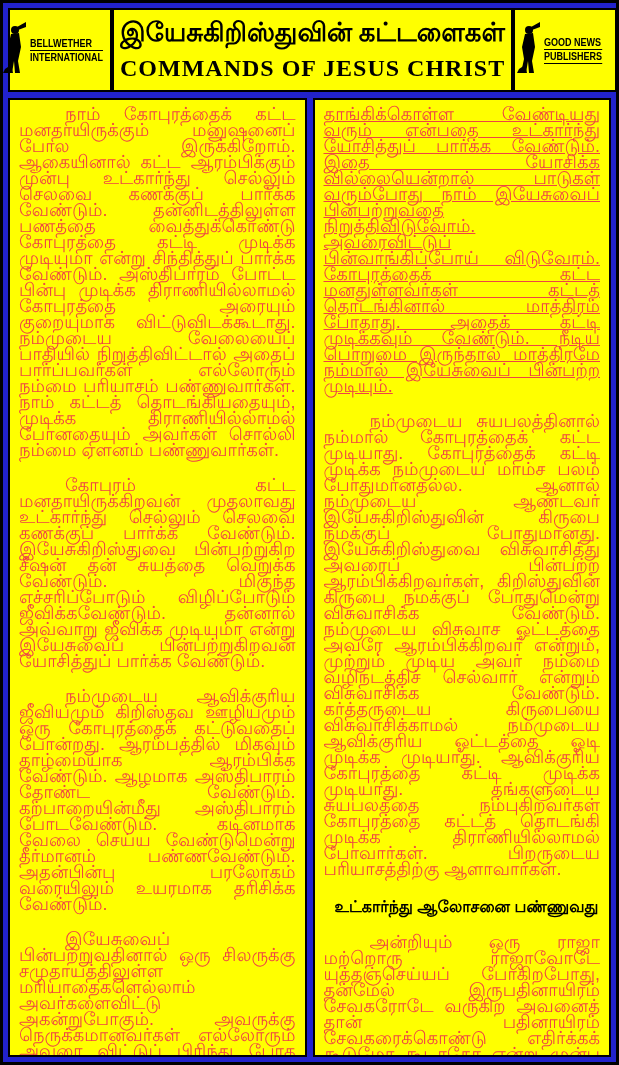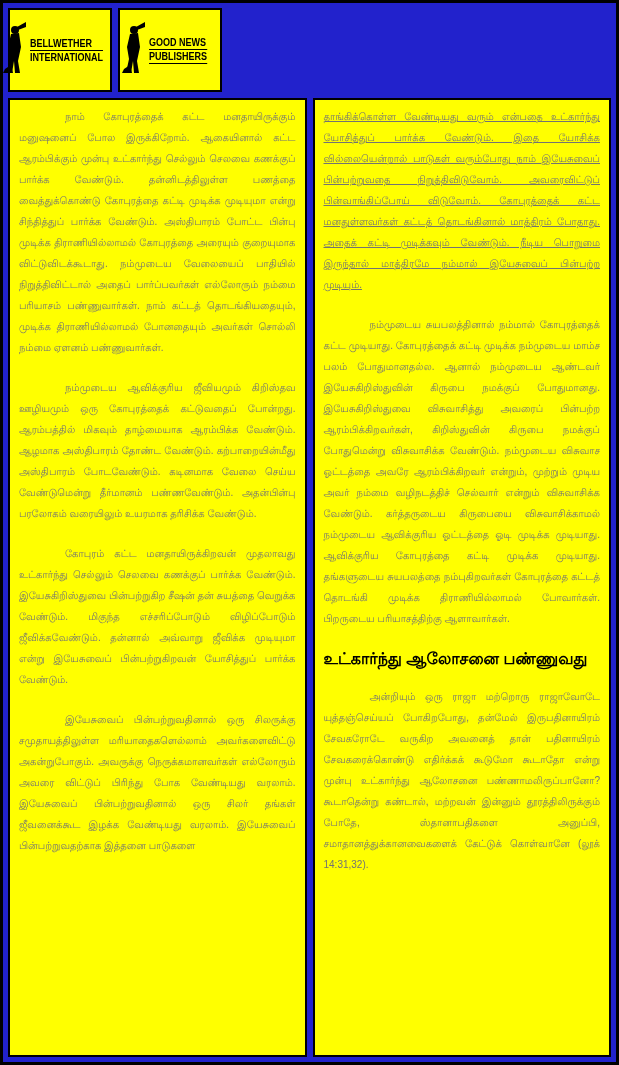--- a/index.html
+++ b/index.html
@@ -16,21 +16,21 @@
     padding:5px;
     display:flex;flex-direction:column;
   }
   .panel{
     background:#FFFF00;
     border:2px solid #000000;
     box-sizing:border-box;
   }
   
   .header-row{
-    display:flex;gap:6px;height:84px;flex:0 0 auto;
+    display:flex;height:84px;flex:0 0 auto;
   }
   .logo-box{
     width:104px;flex:0 0 auto;
     display:flex;align-items:center;justify-content:center;
     gap:3px;padding:2px;
   }
   .logo-icon{flex:0 0 auto;display:block;}
   .logo-text{display:flex;flex-direction:column;justify-content:center;}
   .logo-line{
     font-weight:bold;
@@ -62,32 +62,32 @@
   .body-row{
     display:flex;gap:6px;margin-top:6px;flex:1 1 auto;min-height:0;
   }
   .column{
     flex:1 1 0;
     padding:6px 9px;
     overflow:hidden;
   }
   .column p{
     margin:0 0 19px 0;
-    font-size:10px;line-height:21px;
-    color:#737373;
+    font-size:18px;line-height:16px;
+    color:#ef4444;
     text-align:justify;
     text-indent:46px;
   }
   .column p.no-indent{text-indent:0;text-decoration:underline;}
   .column p.bold{font-weight:normal;}
   .section-heading{
     font-size:16px;line-height:22px;
     font-weight:bold;color:#000;
     text-align:justify;
-    margin:0 0 16px 0;
+    margin:0 0 16px 11px;
   }
 </style>
 </head>
 <body>
 
 <div class="page">
 
   <div class="header-row">
 
     <div class="panel logo-box">
@@ -100,20 +100,24 @@
             <path d="M4 48 L10 44 L12 52 L2 52 Z"></path>
           </g>
         </svg>
       </span>
       <span class="logo-text">
         <span class="logo-line underlined">BELLWETHER</span>
         <span class="logo-line">INTERNATIONAL</span>
       </span>
     </div>
 
+    <div class="panel title-box">
+      <div class="title-tamil">இயேசுகிறிஸ்துவின் கட்டளைகள்</div>
+      <div class="title-english">COMMANDS OF JESUS CHRIST</div>
+    </div>
 
     <div class="panel logo-box">
       <span class="logo-icon">
         <svg width="26" height="54" viewBox="0 0 26 54">
           <g fill="#000000">
             <path d="M16 6 L25 1 L25 6 L17 9 Z"></path>
             <circle cx="14" cy="9" r="4"></circle>
             <path d="M10 13 L18 12 L20 26 L17 40 L19 52 L14 52 L13 40 L11 52 L6 52 L9 38 L7 26 Z"></path>
             <path d="M4 48 L10 44 L12 52 L2 52 Z"></path>
           </g>
@@ -124,22 +128,22 @@
         <span class="logo-line underlined">PUBLISHERS</span>
       </span>
     </div>
 
   </div>
 
   <div class="body-row">
 
     <div class="panel column">
       <p>நாம் கோபுரத்தைக் கட்ட மனதாயிருக்கும் மனுஷனைப் போல இருக்கிறோம். ஆகையினால் கட்ட ஆரம்பிக்கும் முன்பு உட்கார்ந்து செல்லும் செலவை கணக்குப் பார்க்க வேண்டும். தன்னிடத்திலுள்ள பணத்தை வைத்துக்கொண்டு கோபுரத்தை கட்டி முடிக்க முடியுமா என்று சிந்தித்துப் பார்க்க வேண்டும். அஸ்திபாரம் போட்ட பின்பு முடிக்க திராணியில்லாமல் கோபுரத்தை அரையும் குறையுமாக விட்டுவிடக்கூடாது. நம்முடைய வேலையைப் பாதியில் நிறுத்திவிட்டால் அதைப் பார்ப்பவர்கள் எல்லோரும் நம்மை பரியாசம் பண்ணுவார்கள். நாம் கட்டத் தொடங்கியதையும், முடிக்க திராணியில்லாமல் போனதையும் அவர்கள் சொல்லி நம்மை ஏளனம் பண்ணுவார்கள்.</p>
+      <p>கோபுரம் கட்ட மனதாயிருக்கிறவன் முதலாவது உட்கார்ந்து செல்லும் செலவை கணக்குப் பார்க்க வேண்டும். இயேசுகிறிஸ்துவை பின்பற்றுகிற சீஷன் தன் சுயத்தை வெறுக்க வேண்டும். மிகுந்த எச்சரிப்போடும் விழிப்போடும் ஜீவிக்கவேண்டும். தன்னால் அவ்வாறு ஜீவிக்க முடியுமா என்று இயேசுவைப் பின்பற்றுகிறவன் யோசித்துப் பார்க்க வேண்டும்.</p>
       <p>நம்முடைய ஆவிக்குரிய ஜீவியமும் கிறிஸ்தவ ஊழியமும் ஒரு கோபுரத்தைக் கட்டுவதைப் போன்றது. ஆரம்பத்தில் மிகவும் தாழ்மையாக ஆரம்பிக்க வேண்டும். ஆழமாக அஸ்திபாரம் தோண்ட வேண்டும். கற்பாறையின்மீது அஸ்திபாரம் போடவேண்டும். கடினமாக வேலை செய்ய வேண்டுமென்று தீர்மானம் பண்ணவேண்டும். அதன்பின்பு பரலோகம் வரையிலும் உயரமாக தரிசிக்க வேண்டும்.</p>
-      <p>கோபுரம் கட்ட மனதாயிருக்கிறவன் முதலாவது உட்கார்ந்து செல்லும் செலவை கணக்குப் பார்க்க வேண்டும். இயேசுகிறிஸ்துவை பின்பற்றுகிற சீஷன் தன் சுயத்தை வெறுக்க வேண்டும். மிகுந்த எச்சரிப்போடும் விழிப்போடும் ஜீவிக்கவேண்டும். தன்னால் அவ்வாறு ஜீவிக்க முடியுமா என்று இயேசுவைப் பின்பற்றுகிறவன் யோசித்துப் பார்க்க வேண்டும்.</p>
       <p>இயேசுவைப் பின்பற்றுவதினால் ஒரு சிலருக்கு சமுதாயத்திலுள்ள மரியாதைகளெல்லாம் அவர்களைவிட்டு அகன்றுபோகும். அவருக்கு நெருக்கமானவர்கள் எல்லோரும் அவரை விட்டுப் பிரிந்து போக வேண்டியது வரலாம். இயேசுவைப் பின்பற்றுவதினால் ஒரு சிலர் தங்கள் ஜீவனைக்கூட இழக்க வேண்டியது வரலாம். இயேசுவைப் பின்பற்றுவதற்காக இத்தனை பாடுகளை</p>
     </div>
 
     <div class="panel column">
       <p class="no-indent">தாங்கிக்கொள்ள வேண்டியது வரும் என்பதை உட்கார்ந்து யோசித்துப் பார்க்க வேண்டும். இதை யோசிக்க வில்லையென்றால் பாடுகள் வரும்போது நாம் இயேசுவைப் பின்பற்றுவதை நிறுத்திவிடுவோம். அவரைவிட்டுப் பின்வாங்கிப்போய் விடுவோம். கோபுரத்தைக் கட்ட மனதுள்ளவர்கள் கட்டத் தொடங்கினால் மாத்திரம் போதாது. அதைக் கட்டி முடிக்கவும் வேண்டும். நீடிய பொறுமை இருந்தால் மாத்திரமே நம்மால் இயேசுவைப் பின்பற்ற முடியும்.</p>
       <p>நம்முடைய சுயபலத்தினால் நம்மால் கோபுரத்தைக் கட்ட முடியாது. கோபுரத்தைக் கட்டி முடிக்க நம்முடைய மாம்ச பலம் போதுமானதல்ல. ஆனால் நம்முடைய ஆண்டவர் இயேசுகிறிஸ்துவின் கிருபை நமக்குப் போதுமானது. இயேசுகிறிஸ்துவை விசுவாசித்து அவரைப் பின்பற்ற ஆரம்பிக்கிறவர்கள், கிறிஸ்துவின் கிருபை நமக்குப் போதுமென்று விசுவாசிக்க வேண்டும். நம்முடைய விசுவாச ஓட்டத்தை அவரே ஆரம்பிக்கிறவர் என்றும், முற்றும் முடிய அவர் நம்மை வழிநடத்திச் செல்வார் என்றும் விசுவாசிக்க வேண்டும். கர்த்தருடைய கிருபையை விசுவாசிக்காமல் நம்முடைய ஆவிக்குரிய ஓட்டத்தை ஓடி முடிக்க முடியாது. ஆவிக்குரிய கோபுரத்தை கட்டி முடிக்க முடியாது. தங்களுடைய சுயபலத்தை நம்புகிறவர்கள் கோபுரத்தை கட்டத் தொடங்கி முடிக்க திராணியில்லாமல் போவார்கள். பிறருடைய பரியாசத்திற்கு ஆளாவார்கள்.</p>
       <div class="section-heading">உட்கார்ந்து ஆலோசனை பண்ணுவது</div>
       <p class="bold">அன்றியும் ஒரு ராஜா மற்றொரு ராஜாவோடே யுத்தஞ்செய்யப் போகிறபோது, தன்மேல் இருபதினாயிரம் சேவகரோடே வருகிற அவனைத் தான் பதினாயிரம் சேவகரைக்கொண்டு எதிர்க்கக் கூடுமோ கூடாதோ என்று முன்பு உட்கார்ந்து ஆலோசனை பண்ணாமலிருப்பானோ? கூடாதென்று கண்டால், மற்றவன் இன்னும் தூரத்திலிருக்கும் போதே, ஸ்தானாபதிகளை அனுப்பி, சமாதானத்துக்கானவைகளைக் கேட்டுக் கொள்வானே (லூக் 14:31,32).</p>
     </div>
 

